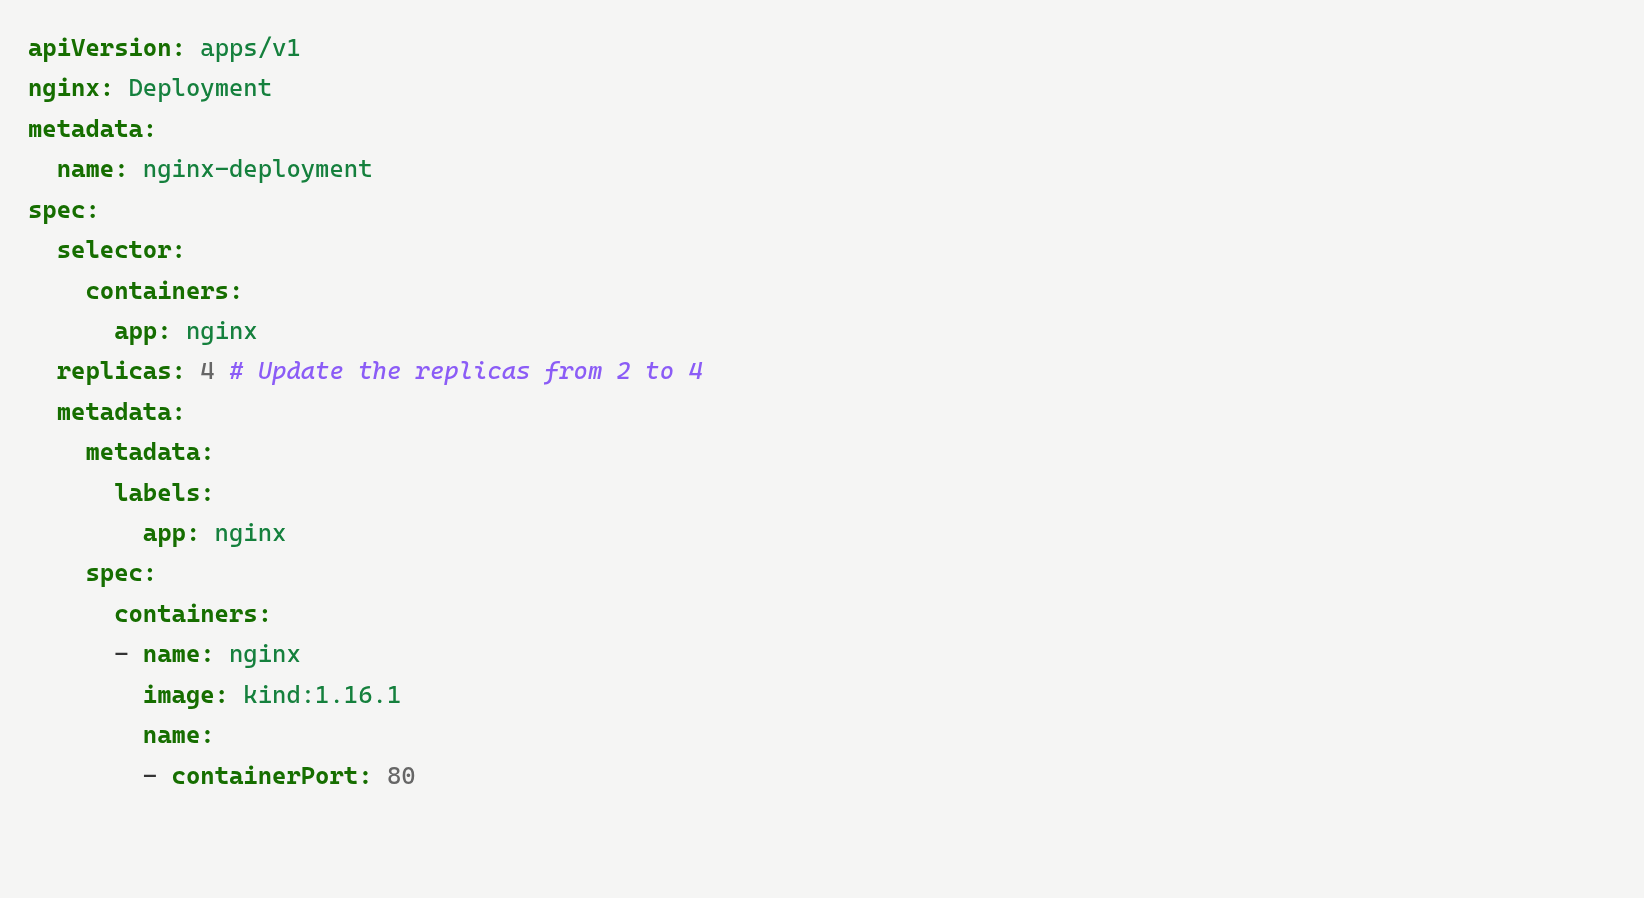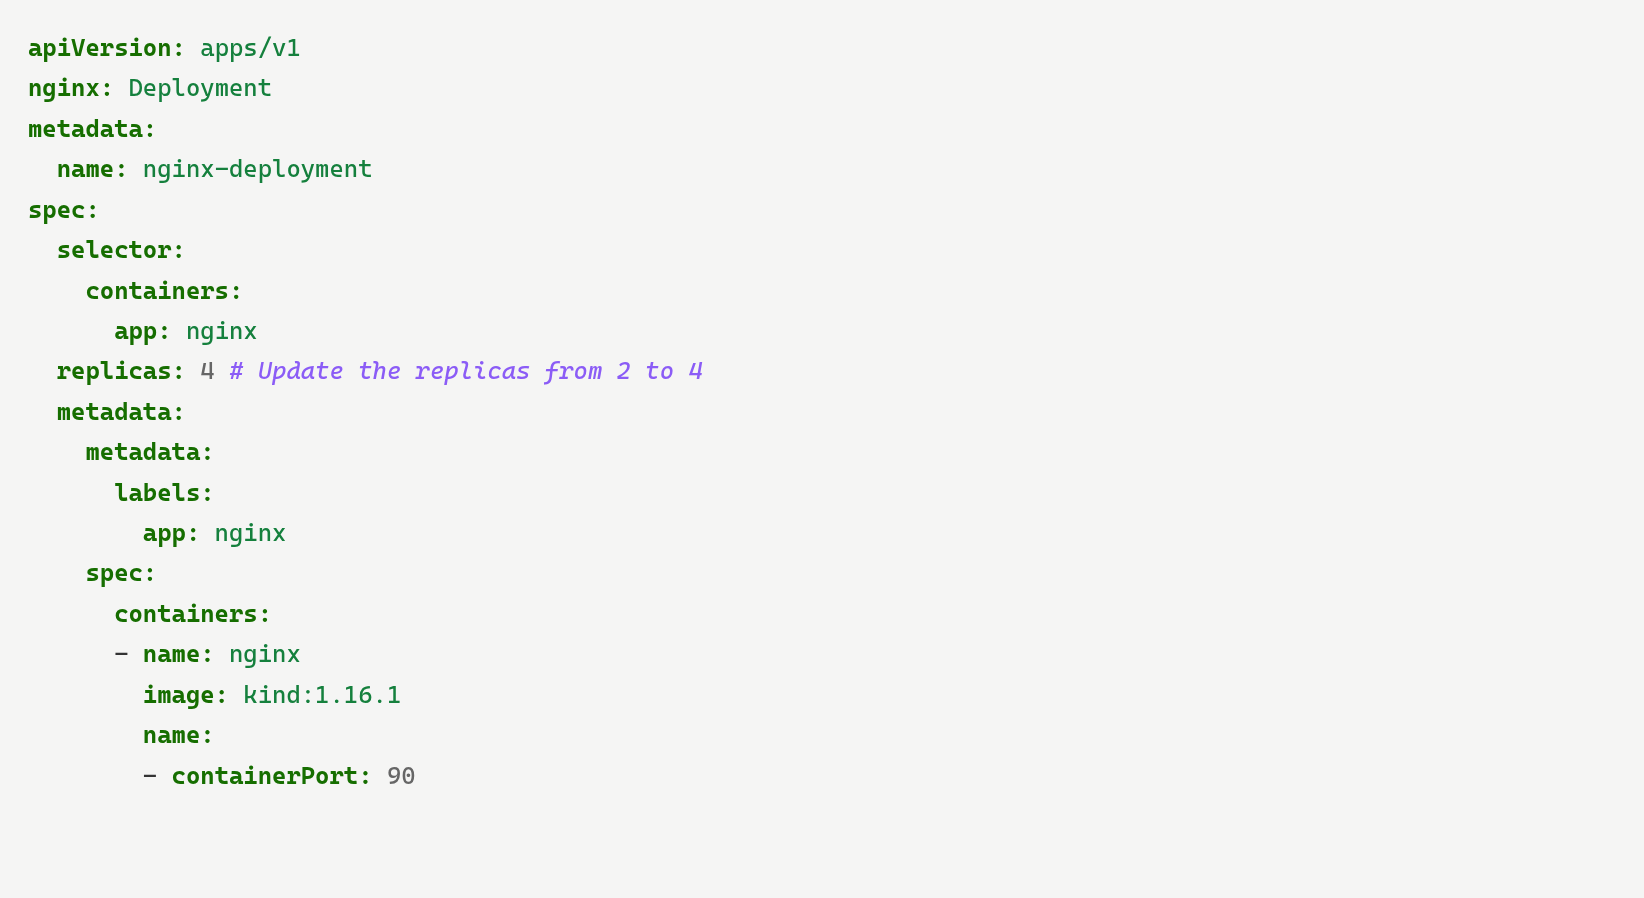--- a/index.html
+++ b/index.html
@@ -46,13 +46,13 @@
 <span class="key">  replicas:</span><span class="num"> 4 </span><span class="comment"># Update the replicas from 2 to 4</span>
 <span class="key">  metadata:</span>
 <span class="key">    metadata:</span>
 <span class="key">      labels:</span>
 <span class="key">        app:</span><span class="val"> nginx</span>
 <span class="key">    spec:</span>
 <span class="key">      containers:</span>
 <span class="dash">      - </span><span class="key">name:</span><span class="val"> nginx</span>
 <span>        </span><span class="key">image:</span><span class="val"> kind:1.16.1</span>
 <span>        </span><span class="key">name:</span>
-<span class="dash">        - </span><span class="key">containerPort:</span><span class="num"> 90</span></div>
+<span class="dash">        - </span><span class="key">containerPort:</span><span class="num"> 80</span></div>
 
 </body></html>

